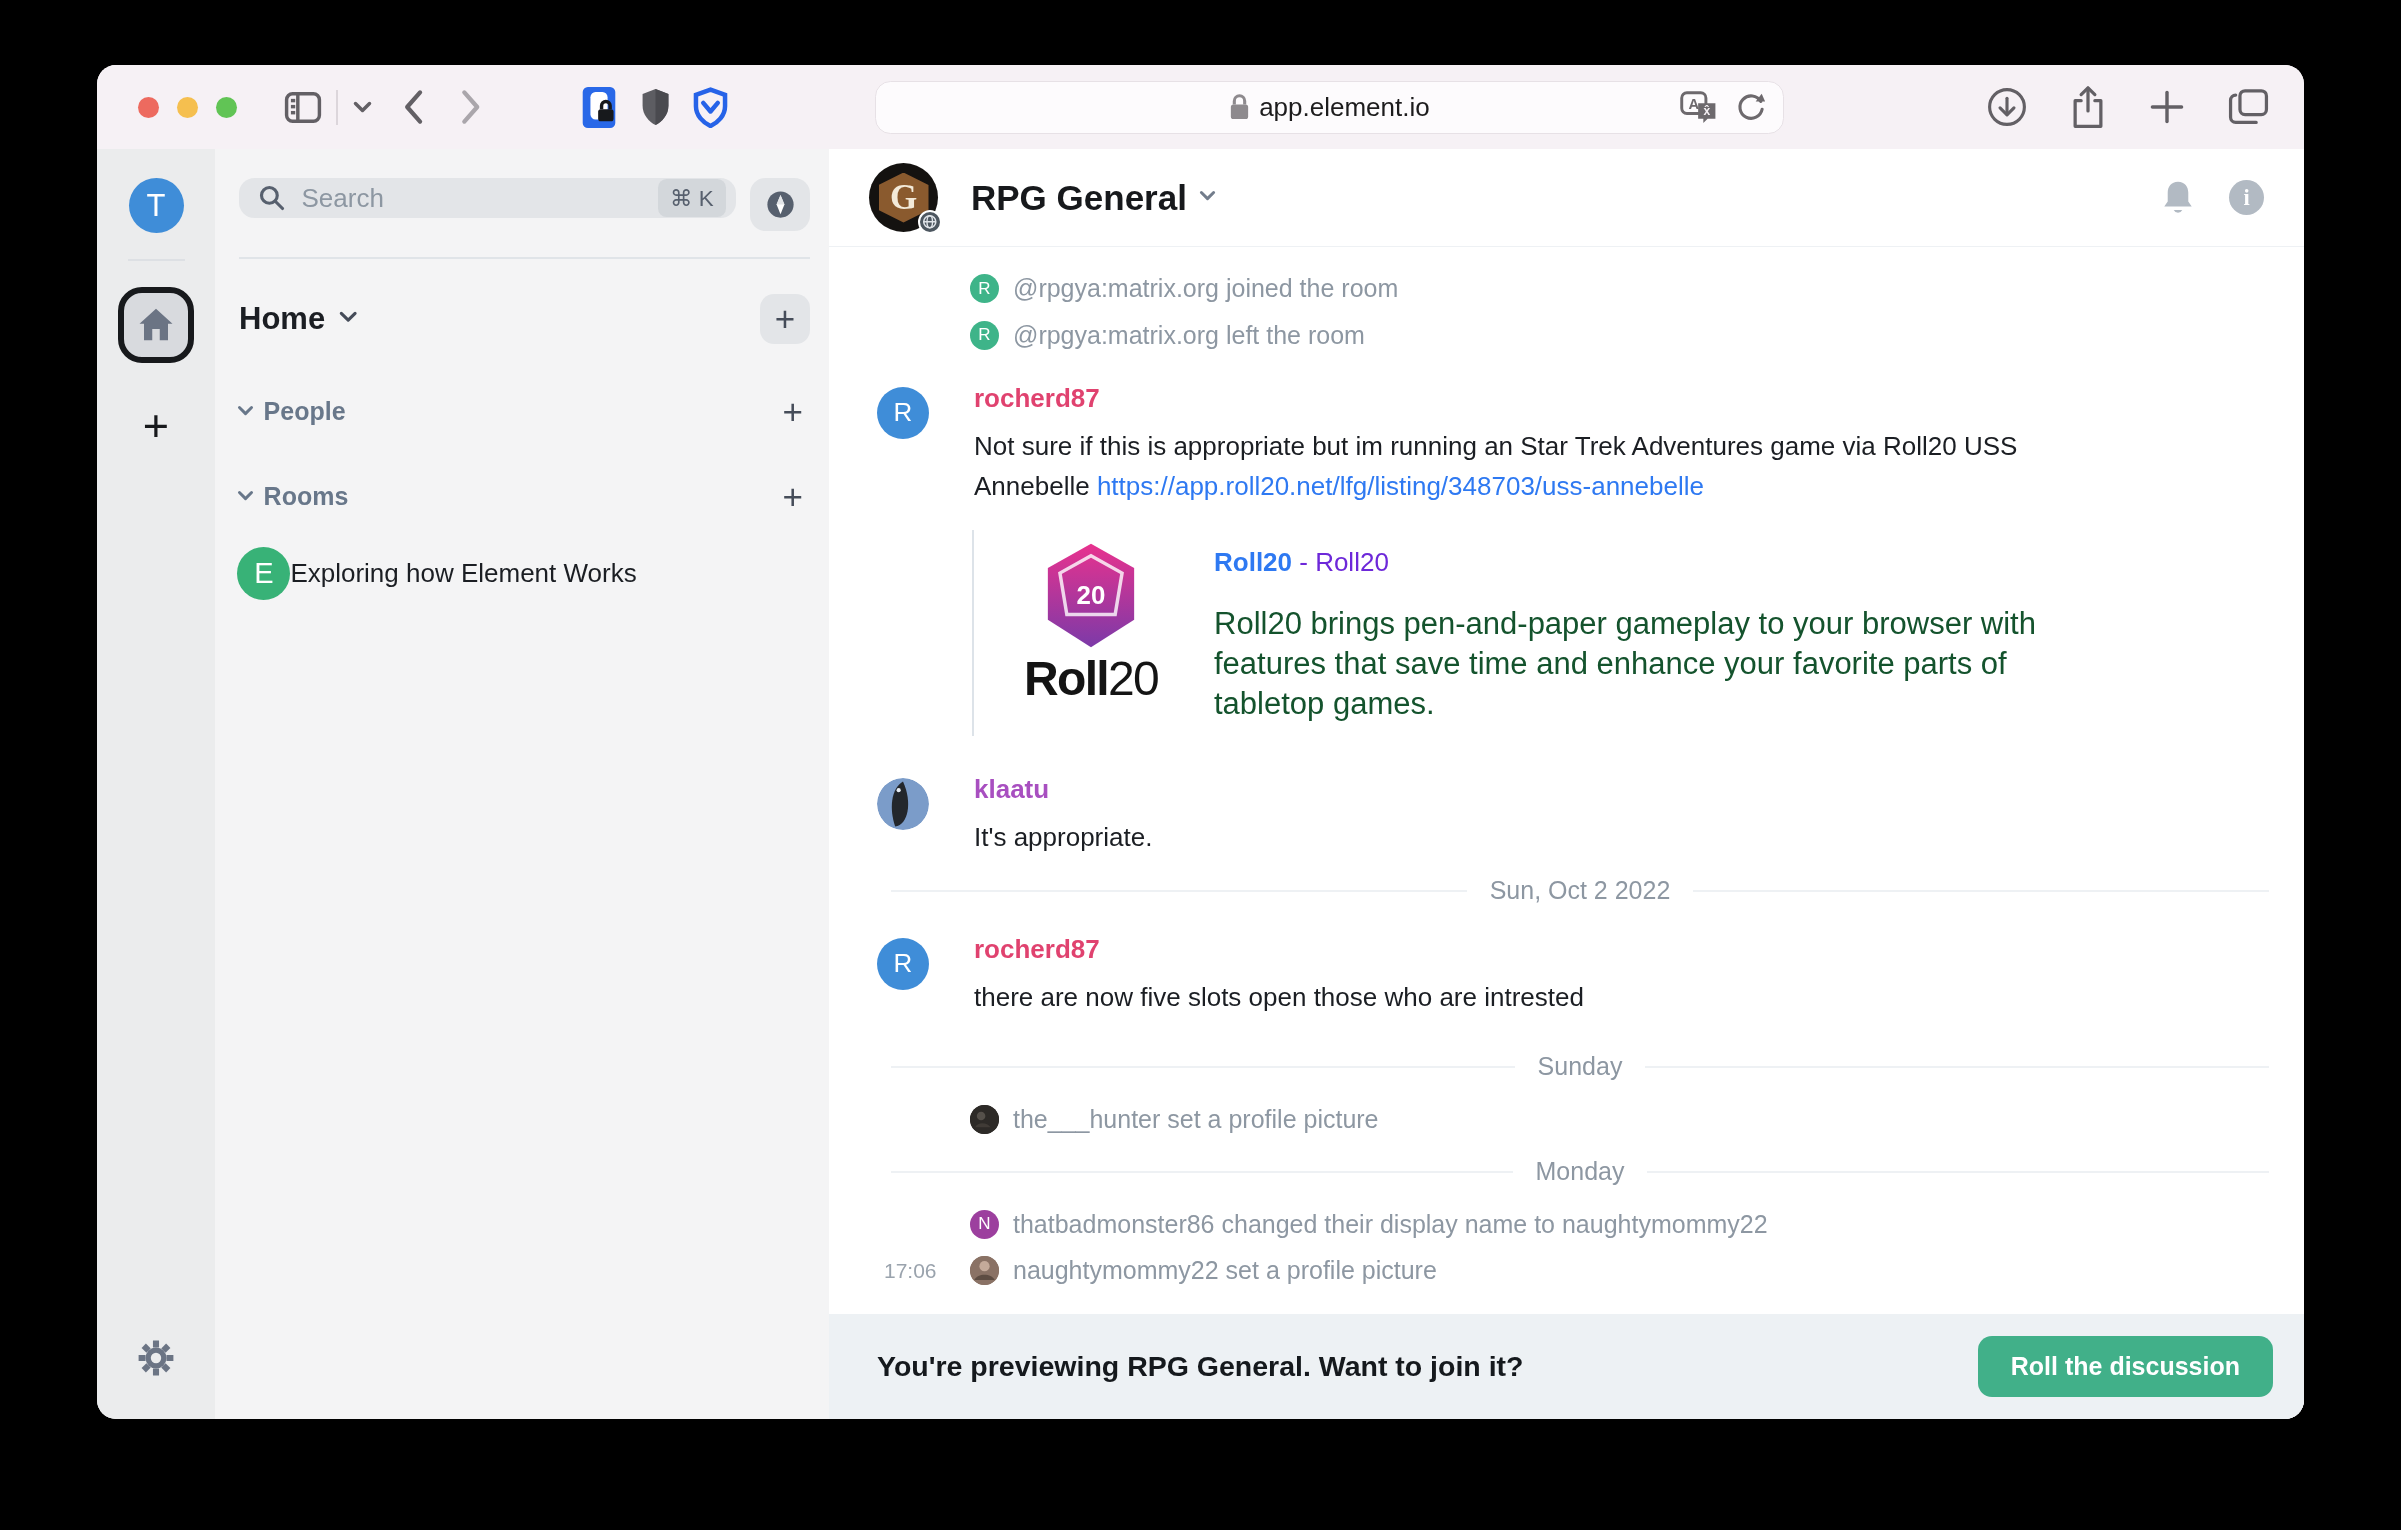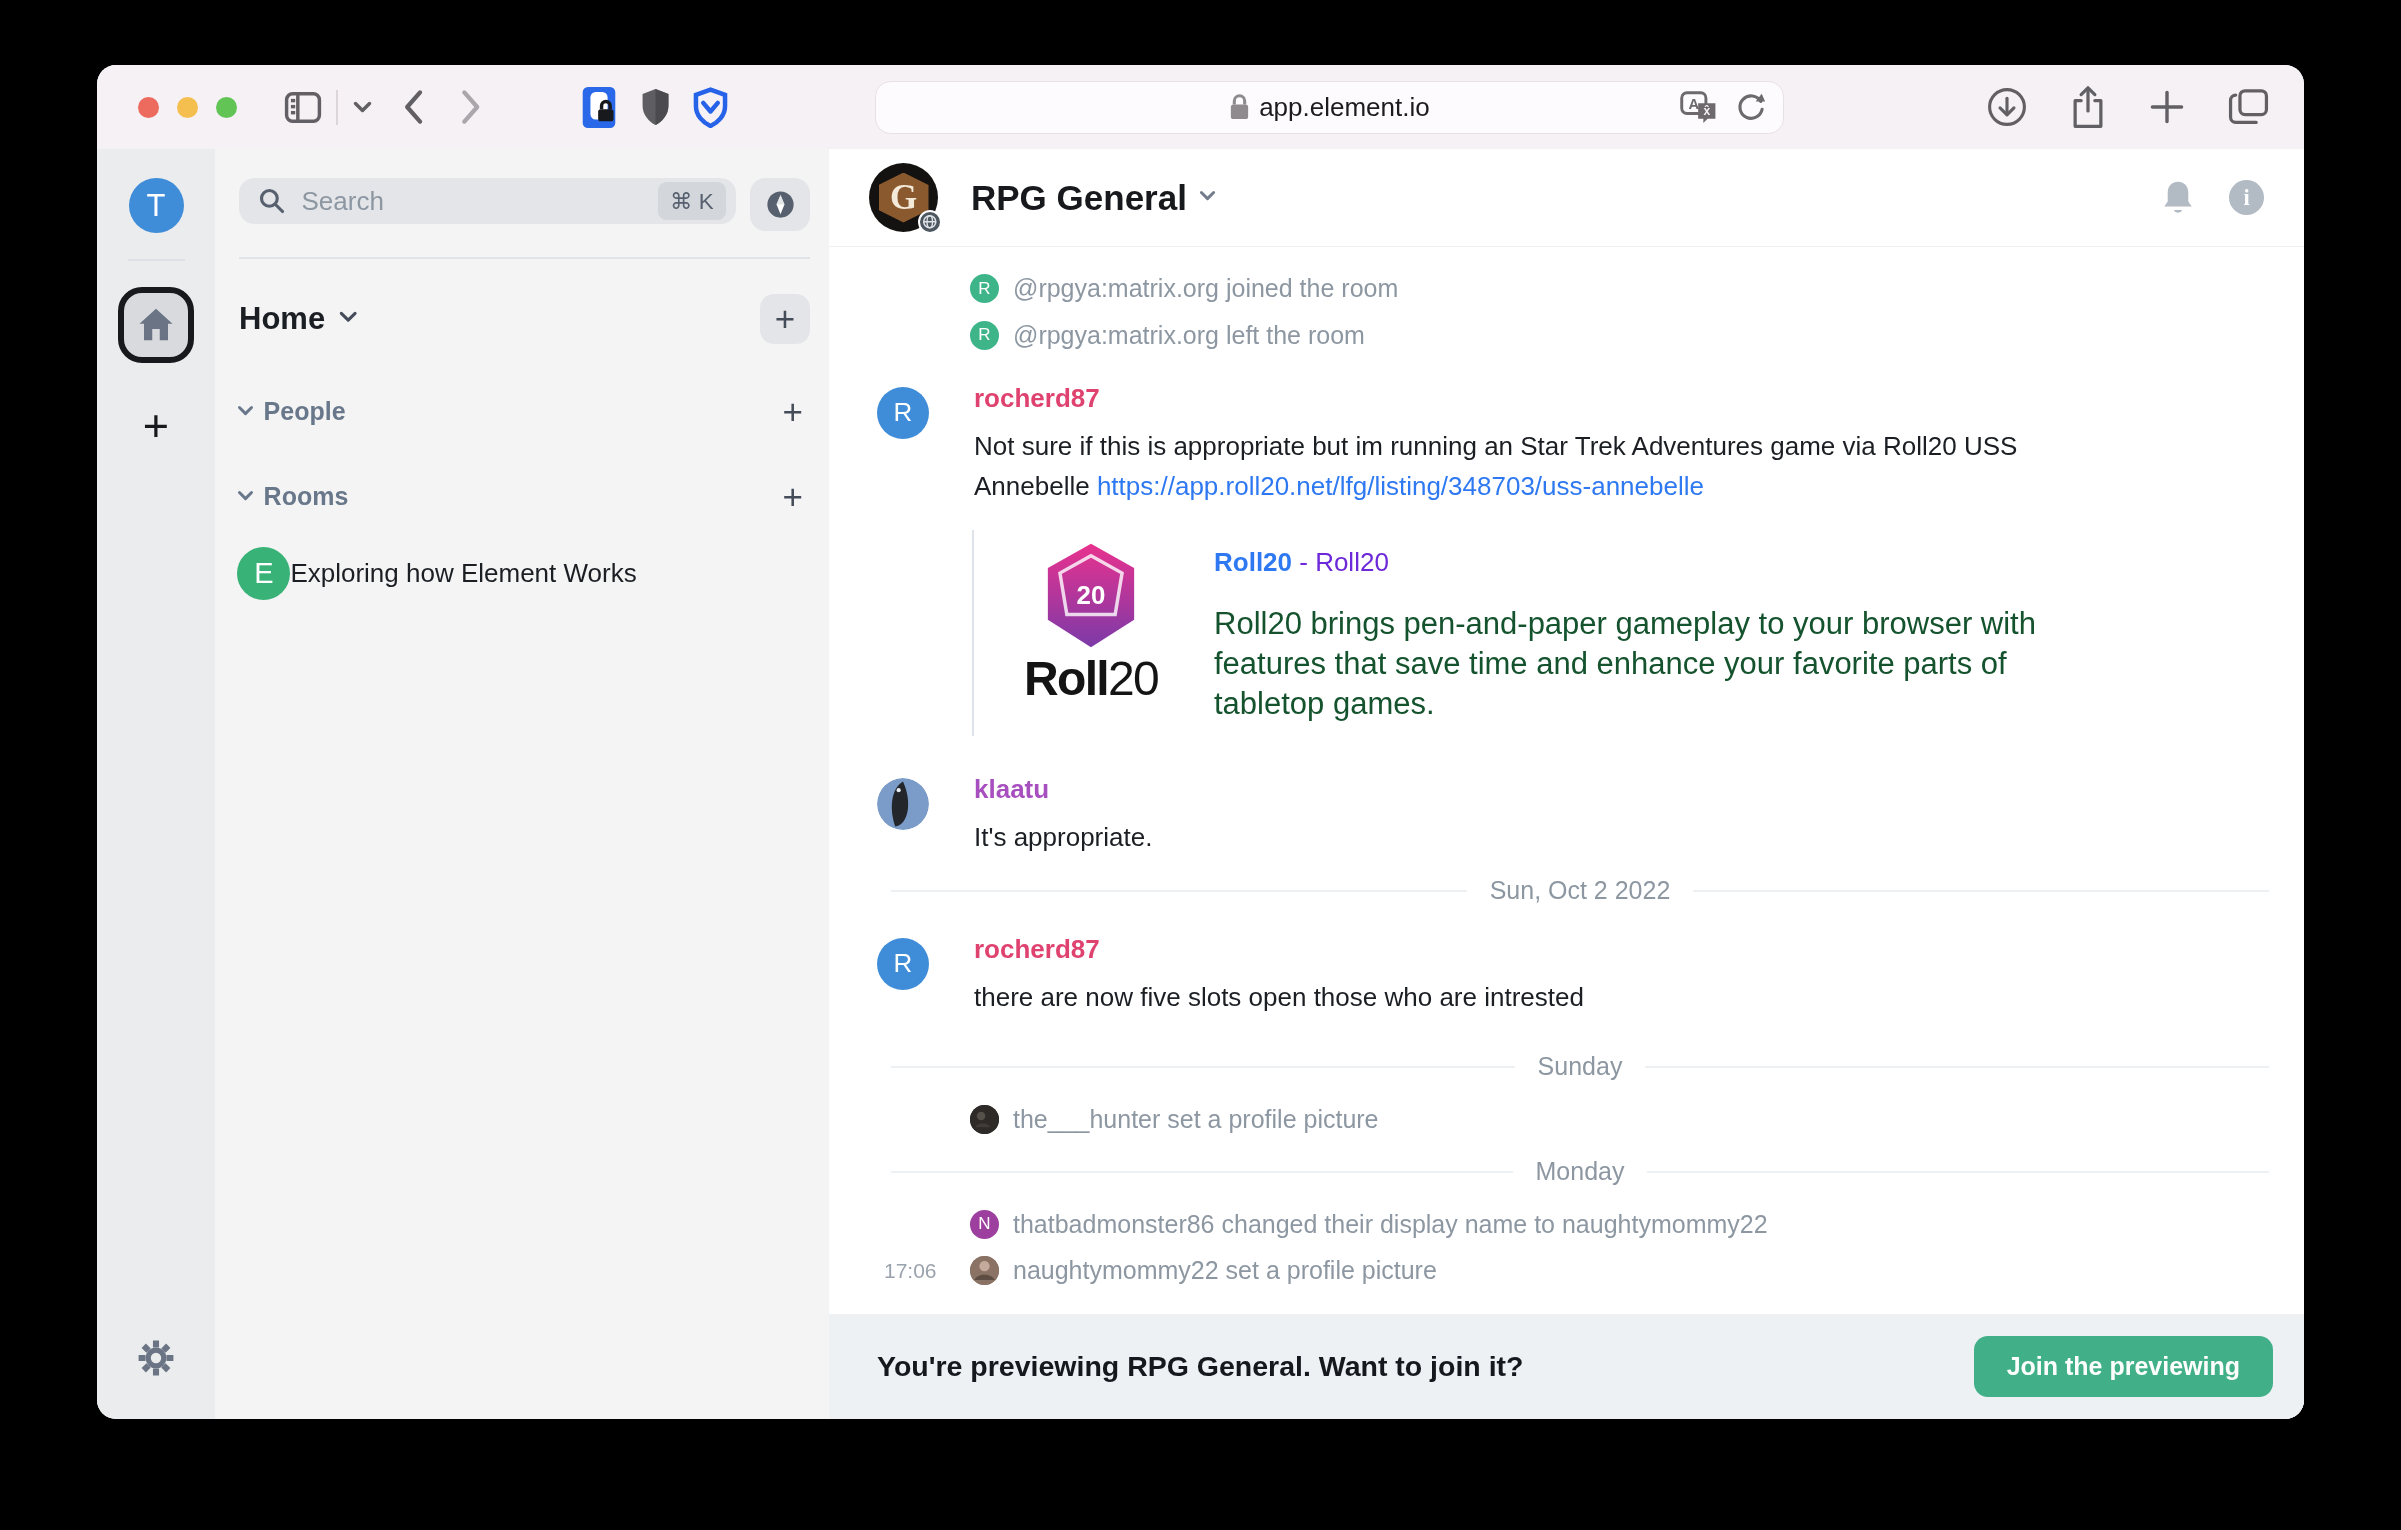--- a/index.html
+++ b/index.html
@@ -35,21 +35,21 @@
   .space-panel { width:118px; flex:none; background:#ebeced; display:flex; flex-direction:column; align-items:center; padding-top:29px; }
   .sp-avatar { width:55px; height:55px; border-radius:50%; background:#3f8dd8; color:#fff; font-size:31px; display:flex; align-items:center; justify-content:center; }
   .sp-divider { width:57px; height:1.7px; background:#dde0e4; margin:26px 0; }
   .sp-home { width:76px; height:76px; border-radius:24px; border:6px solid #17191c; background:#d8dade; display:flex; align-items:center; justify-content:center; color:#6b7484; }
   .sp-plus { margin-top:40px; font-size:45px; font-weight:300; color:#17191c; line-height:1; }
   .sp-spacer { flex:1; }
   .sp-gear { color:#6b7484; margin-bottom:38px; }
   
   .room-panel { width:614px; flex:none; background:#f4f4f5; display:flex; flex-direction:column; padding-top:29px; }
   .search-row { display:flex; gap:14px; padding:0 19px 0 24px; }
-  .search-pill { flex:1; height:46px; border-radius:15.5px; background:#e3e5e8; display:flex; align-items:center; padding:0 10.4px 0 19px; color:#57606e; }
+  .search-pill { flex:1; height:40px; border-radius:15.5px; background:#e3e5e8; display:flex; align-items:center; padding:0 10.4px 0 19px; color:#57606e; }
   .search-label { font-size:26px; color:#8d97a2; margin-left:15.5px; }
   .kbd { margin-left:auto; background:#d3d7db; border-radius:8.6px; padding:5.2px 12px; font-size:22.4px; color:#57606e; }
   .explore-btn { width:60px; height:53px; border-radius:15.5px; background:#e3e5e8; display:flex; align-items:center; justify-content:center; }
   .lp-divider { height:1.7px; background:#e0e4e8; margin:26px 19px 0 24px; }
   .home-row { display:flex; align-items:center; padding:35px 19px 0 24px; }
   .home-label { font-size:31px; font-weight:700; color:#1b1e23; }
   .chev { color:#454c59; margin-left:12px; }
   .home-plus { margin-left:auto; width:50px; height:50px; border-radius:14px; background:#e3e5e8; display:flex; align-items:center; justify-content:center; font-size:35px; font-weight:300; color:#454c59; }
   .section-row { display:flex; align-items:center; padding:50px 26px 0 21px; color:#68778a;justify-content:flex-end; }
   .section-row .label { font-size:25px; font-weight:700; margin-left:8.6px; }
@@ -430,19 +430,19 @@
                 <path d="M5 28 c4-8 20-8 24 0" fill="#5d4c42"></path>
               </svg>
           </span>
           <span class="event-text">naughtymommy22 set a profile picture</span>
         </div>
 
       </div>
 
       <div class="chat-footer">
         <span class="footer-text">You're previewing RPG General. Want to join it?</span>
-        <button class="join-btn">Join the previewing</button>
+        <button class="join-btn">Roll the discussion</button>
       </div>
 
     </div>
   </div>
 </div>
 
 
 </body></html>

